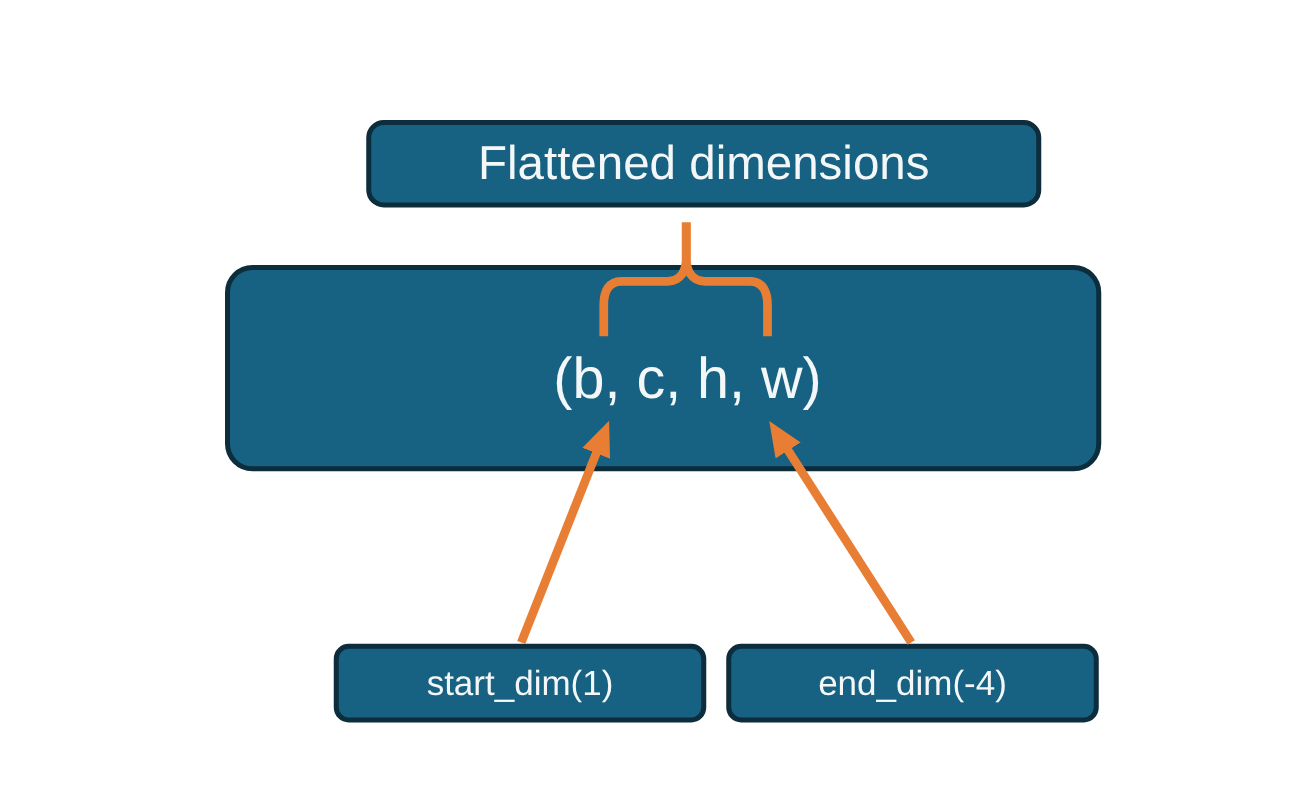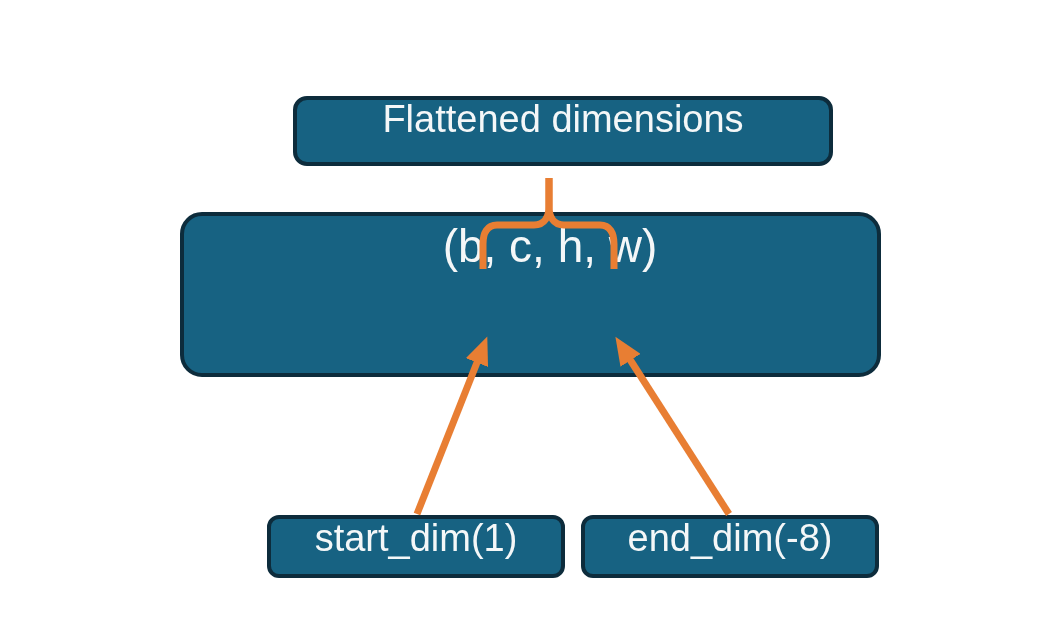--- a/index.html
+++ b/index.html
@@ -22,20 +22,21 @@
     background: var(--bg);
     overflow: hidden;
   }
   .box {
     position: absolute;
     box-sizing: border-box;
     background: var(--box-fill);
     border: 4px solid var(--box-border);
     color: var(--text-color);
     display: flex;
+    align-items: center;
     justify-content: center;
     line-height: 1;
     white-space: nowrap;
   }
   .top-box {
     left: 293px; top: 96px;
     width: 540px; height: 70px;
     border-radius: 14px;
     font-size: 38px;
   }
@@ -47,21 +48,21 @@
   }
   .middle-box span {
     position: relative;
     top: 7px; 
     margin-left: 39px;
   }
   .small-box {
     top: 515px;
     height: 63px;
     border-radius: 12px;
-    font-size: 38px;
+    font-size: 28px;
   }
   .start-box { left: 267px; width: 298px; }
   .end-box   { left: 581px; width: 298px; }
 
   svg.overlay {
     position: absolute;
     left: 0; top: 0;
     width: 1038px;
     height: 632px;
     pointer-events: none;
@@ -89,21 +90,21 @@
 
   <div class="box middle-box">
     <span>(b, c, h, w)</span>
   </div>
 
   <div class="box small-box start-box">
     <span>start_dim(1)</span>
   </div>
 
   <div class="box small-box end-box">
-    <span>end_dim(-8)</span>
+    <span>end_dim(-4)</span>
   </div>
 
   <svg class="overlay" viewBox="0 0 1038 632" xmlns="http://www.w3.org/2000/svg">
     <defs>
       <marker id="arrowhead" markerWidth="4.5" markerHeight="3.4" refX="0.4" refY="1.7" orient="auto" markerUnits="strokeWidth">
         <path d="M0,0 L4,1.7 L0,3.4 Z"></path>
       </marker>
     </defs>
 
     <path class="accent-stroke" d="M549 178 L549 206 C549 216 545 225 534 225 L497 225 C487 225 483 233 483 244 L483 269"></path>

